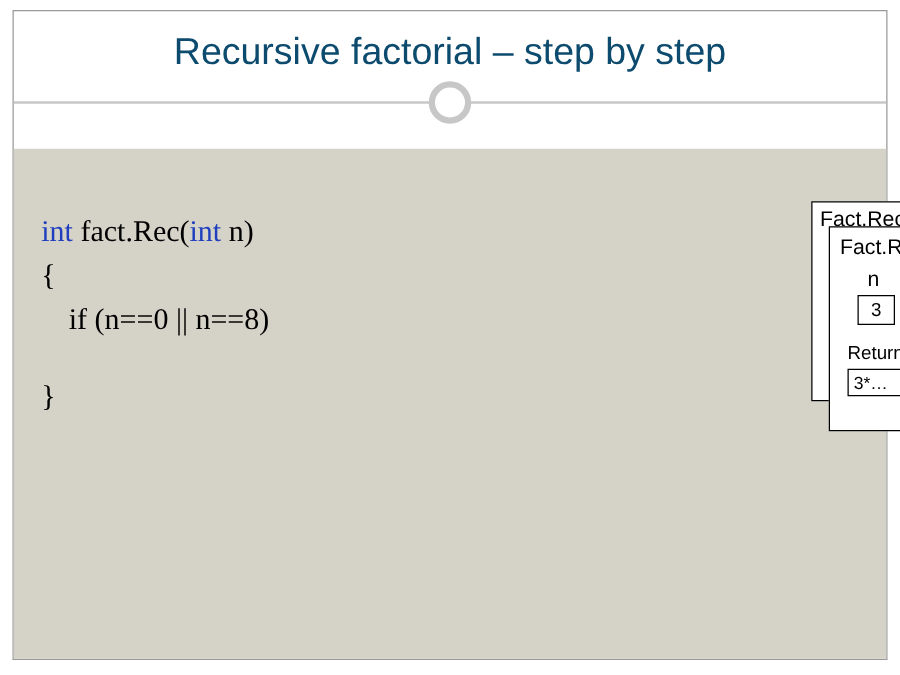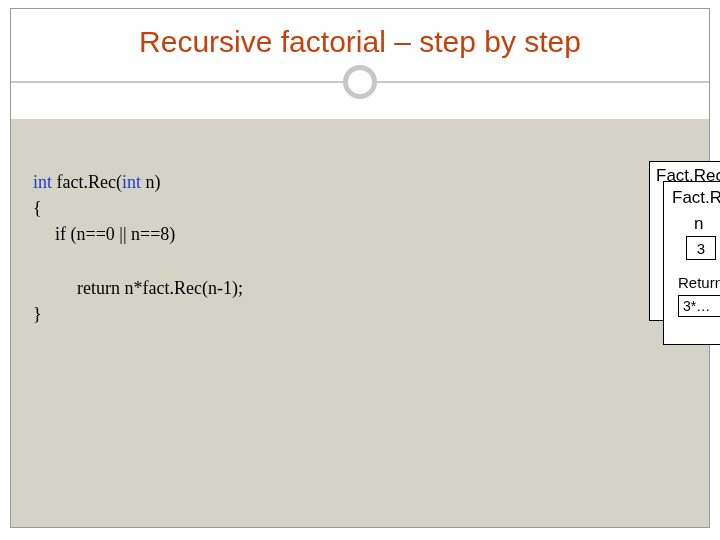--- a/index.html
+++ b/index.html
@@ -21,21 +21,21 @@
   }
   .title-area {
     width: 100%;
     text-align: center;
     padding-top: 16px;
     padding-bottom: 8px;
   }
   .title {
     font-family: "Comic Sans MS", "Chalkboard", cursive, sans-serif;
     font-size: 30px;
-    color: #c2410c;
+    color: #0c4a6e;
     font-weight: normal;
   }
   .hr-wrap {
     position: relative;
     width: 100%;
     height: 36px;
     margin-top: 6px;
   }
   .hr-line {
     position: absolute;
@@ -62,21 +62,21 @@
     left: 0;
     right: 0;
     bottom: 0;
     background: #d5d2c8;
   }
   .code {
     position: absolute;
     left: 22px;
     top: 50px;
     font-family: Georgia, serif;
-    font-size: 18px;
+    font-size: 24px;
     line-height: 1.45;
     color: #000;
   }
   .code .kw { color: #1f3fbf; }
   .code .ind1 { display: inline-block; width: 22px; }
   .code .ind2 { display: inline-block; width: 44px; }
   .code .gap { height: 28px; }
   .stack {
     position: absolute;
     right: 60px;
@@ -158,21 +158,20 @@
 
   <div class="body-area">
 
     <div class="code">
       <div>
         <span class="kw">int</span><span> fact.Rec(</span><span class="kw">int</span><span> n)</span>
       </div>
       <div>{</div>
       <div><span class="ind1"></span><span>if</span><span> (n==0 || n==8)</span></div>
       <div class="gap"></div>
-      <div><span class="ind2"></span><span>return</span><span> n*fact.Rec(n-1);</span></div>
       <div>}</div>
     </div>
 
     <div class="stack">
       <div class="frame-back">
         <div class="frame-title">Fact.Rec(4)</div>
       </div>
       <div class="frame-front">
         <div class="ftitle">Fact.Rec(3)</div>
         <div class="var-label">n</div>

